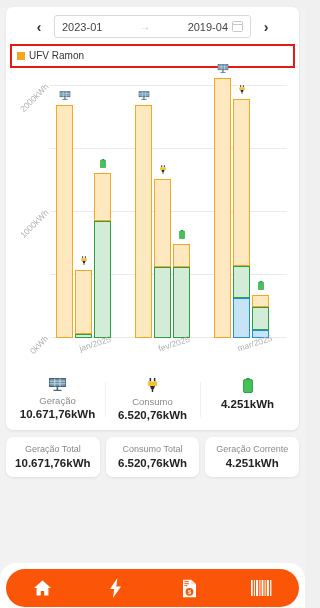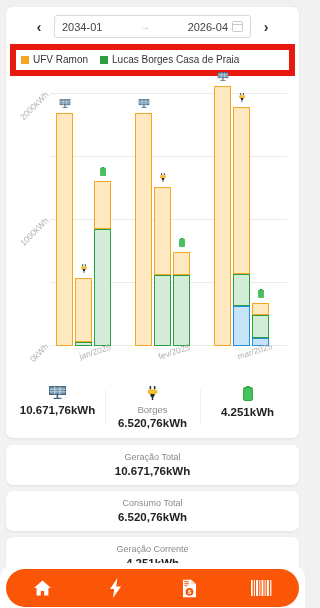--- a/index.html
+++ b/index.html
@@ -42,21 +42,21 @@
     border-radius: 3px; display: flex; align-items: center; padding: 0 7px;
     font-size: 11px; color: #444; background: #fff; }
   .date-box .val { flex: 0 0 auto; }
   .date-box .sep { flex: 1; text-align: center; color: #b5b5b5; font-size: 10px; }
   .cal-icon { width: 11px; height: 11px; border: 1.2px solid #c8c8c8; border-radius: 1.5px;
     position: relative; margin-left: 4px; }
   .cal-icon:before { content: ""; position: absolute; left: -1.2px; right: -1.2px; top: 1.5px;
     height: 1.2px; background: #c8c8c8; }
 
   
-  .legend-wrap { border: 6px solid #fca5a5; margin: 2px 4px 0 4px; padding: 4px 5px 5px 5px; }
+  .legend-wrap { border: 2px solid #fca5a5; margin: 2px 4px 0 4px; padding: 4px 5px 5px 5px; }
   .legend-line { display: flex; align-items: center; flex-wrap: nowrap; }
   .legend-line + .legend-line { margin-top: 7px; }
   .legend-item { display: flex; align-items: center; margin-right: 12px; white-space: nowrap; }
   .legend-swatch { width: 8px; height: 8px; margin-right: 4px; flex: none; }
   .legend-label { font-size: 10px; color: #333; }
 
   
   .chart { position: relative; height: 300px; margin: 4px 4px 0 4px; }
   .plot { position: absolute; left: 40px; right: 8px; top: 14px; bottom: 34px; }
   .gridline { position: absolute; left: 0; right: 0; height: 1px; background: #ebebeb; }
@@ -74,21 +74,21 @@
   
   .stats { display: flex; padding: 6px 4px 9px 4px; }
   .stat { flex: 1; text-align: center; position: relative; }
   .stat + .stat:before { content: ""; position: absolute; left: 0; top: 4px; bottom: 4px;
     width: 1px; background: #efefef; }
   .stat-icon { font-size: 13px; line-height: 15px; }
   .stat-label { font-size: 9.5px; color: #8a8a8a; margin-top: 1px; }
   .stat-value { font-size: 11.5px; color: #222; font-weight: 700; margin-top: 2px; }
 
   
-  .totals { display: flex; gap: 6px; margin: 7px 6px 0 6px; flex-direction: column; }
+  .totals { display: flex; gap: 6px; margin: 7px 6px 0 6px; }
   .total-card { flex: 1; background: #fff; border-radius: 7px; padding: 7px 2px 8px 2px;
     text-align: center; box-shadow: 0 1px 3px rgba(0,0,0,0.08); }
   .total-label { font-size: 9px; color: #8a8a8a; }
   .total-value { font-size: 11.5px; color: #222; font-weight: 700; margin-top: 3px; }
 
   
   .behind { position: absolute; left: 0; right: 0; bottom: 0; height: 26px;
     background: #fff; }
   .behind-inner { display: flex; padding: 4px 12px 0 12px; justify-content: space-between; }
   .behind-inner span { font-size: 11px; color: #333; font-weight: 600; }
@@ -110,37 +110,33 @@
 <body>
 
 <div class="app">
 
 
   <div class="card">
 
     <div class="date-row">
       <div class="nav-arrow">‹</div>
       <div class="date-box">
-        <span class="val">2034-01</span>
+        <span class="val">2023-01</span>
         <span class="sep">→</span>
-        <span class="val">2026-04</span>
+        <span class="val">2019-04</span>
         <span class="cal-icon"></span>
       </div>
       <div class="nav-arrow">›</div>
     </div>
 
     <div class="legend-wrap" style="border-color: rgb(232, 25, 15);">
       <div class="legend-line">
         <div class="legend-item">
           <span class="legend-swatch" style="background: rgb(245, 166, 35);"></span>
           <span class="legend-label">UFV Ramon</span>
-        </div>
-        <div class="legend-item">
-          <span class="legend-swatch" style="background: rgb(46, 158, 66);"></span>
-          <span class="legend-label">Lucas Borges Casa de Praia</span>
         </div>
       </div>
     </div>
 
     <div class="chart">
       <div class="plot" id="plot">
         <div class="axis-line"></div>
       <div class="gridline" style="bottom: 0px;">
             <div class="ytick" style="bottom: -4px;">0kWh</div>
           </div>
@@ -267,33 +263,34 @@
           <svg width="17" height="13" viewBox="0 0 17 13">
             <rect x="0.5" y="0.5" width="16" height="8" fill="#6b8fa8" stroke="#44637a"></rect>
             <line x1="5.8" y1="0.5" x2="5.8" y2="8.5" stroke="#d9e6ef" stroke-width="0.8"></line>
             <line x1="11" y1="0.5" x2="11" y2="8.5" stroke="#d9e6ef" stroke-width="0.8"></line>
             <line x1="0.5" y1="3.2" x2="16.5" y2="3.2" stroke="#d9e6ef" stroke-width="0.8"></line>
             <line x1="0.5" y1="5.8" x2="16.5" y2="5.8" stroke="#d9e6ef" stroke-width="0.8"></line>
             <rect x="7.6" y="8.5" width="1.6" height="4" fill="#44637a"></rect>
             <rect x="4.5" y="11.8" width="8" height="1.2" fill="#44637a"></rect>
           </svg>
         </div>
+        <div class="stat-label">Geração</div>
         <div class="stat-value">10.671,76kWh</div>
       </div>
       <div class="stat">
         <div class="stat-icon">
           <svg width="13" height="14" viewBox="0 0 13 14">
             <rect x="3.6" y="0" width="1.5" height="3.4" fill="#2b2b2b"></rect>
             <rect x="7.9" y="0" width="1.5" height="3.4" fill="#2b2b2b"></rect>
             <rect x="1.8" y="3.4" width="9.4" height="4.6" rx="1" fill="#f2c230"></rect>
             <path d="M4 8 h5 l-1.2 3.2 h-2.6 Z" fill="#2b2b2b"></path>
             <rect x="5.8" y="11" width="1.4" height="3" fill="#2b2b2b"></rect>
           </svg>
         </div>
-        <div class="stat-label">Borges</div>
+        <div class="stat-label">Consumo</div>
         <div class="stat-value">6.520,76kWh</div>
       </div>
       <div class="stat">
         <div class="stat-icon">
           <svg width="10" height="15" viewBox="0 0 10 15">
             <rect x="3.2" y="0" width="3.6" height="1.6" rx="0.5" fill="#2e9e42"></rect>
             <rect x="0.6" y="1.6" width="8.8" height="13" rx="1.4" fill="#44c35c" stroke="#2e9e42"></rect>
           </svg>
         </div>
         <div class="stat-value">4.251kWh</div>

